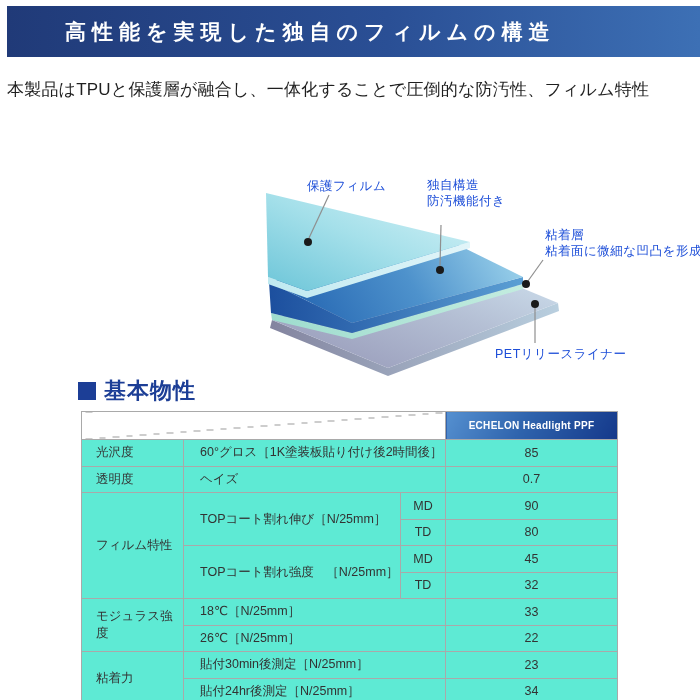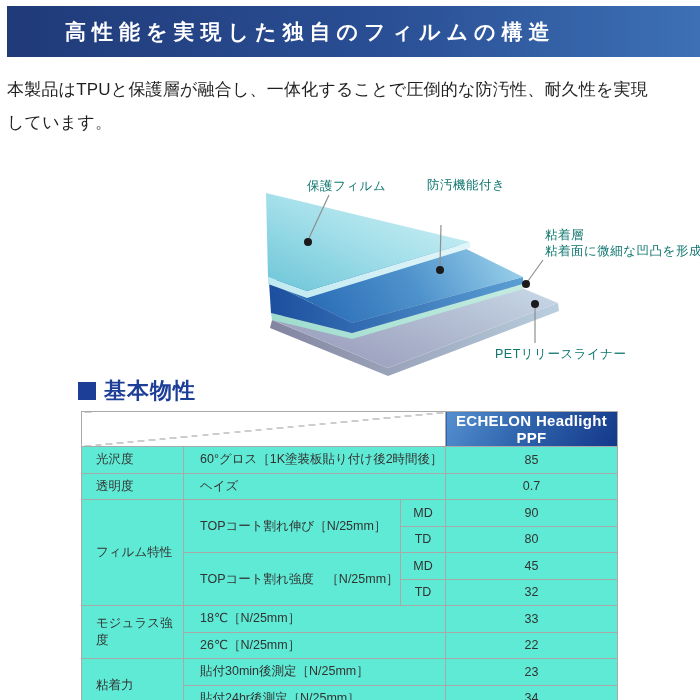--- a/index.html
+++ b/index.html
@@ -24,21 +24,21 @@
   
   .intro{
     position:absolute;left:7px;top:74px;width:686px;
     font-size:17px;line-height:32.5px;color:#1f1f1f;letter-spacing:0.2px;
   }
   .intro div{white-space:nowrap;}
   
   .diagram{position:absolute;left:195px;top:165px;width:510px;height:225px;}
   .diagram svg{position:absolute;left:0;top:0;}
   .dlabel{
-    position:absolute;font-size:12.5px;line-height:16px;color:#0f766e;
+    position:absolute;font-size:12.5px;line-height:16px;color:#1d4ed8;
     white-space:nowrap;letter-spacing:0.5px;
   }
   
   .section-header{
     position:absolute;left:78px;top:376px;
     display:flex;align-items:center;gap:8px;
   }
   .section-square{width:18px;height:18px;background:#1c3e96;}
   .section-title{
     font-size:22px;font-weight:bold;color:#1c3e96;letter-spacing:1px;
@@ -56,38 +56,37 @@
     background:#5eead4;
   }
   .props tr.hdr td{height:27px;}
   .props td.diag{
     background:
       linear-gradient(to bottom right,
         transparent 49.55%, #9a9a9a 49.55%, #9a9a9a 50.45%, transparent 50.45%);
   }
   .props td.phead{
     background:linear-gradient(120deg,#5590d0 0%,#2f64ad 45%,#14388a 100%);
-    color:#ffffff;font-weight:bold;font-size:15px;text-align:center;
+    color:#ffffff;font-weight:bold;font-size:10px;text-align:center;
     letter-spacing:0.3px;
   }
   .props td.cat{padding-left:14px;}
   .props td.spec{padding-left:16px;}
   .props td.sub{text-align:center;}
   .props td.val{text-align:center;}
 </style>
 </head>
 <body>
 
 <div class="banner">
   <div class="banner-title">高性能を実現した独自のフィルムの構造</div>
 </div>
 
 <div class="intro">
-  <div>本製品はTPUと保護層が融合し、一体化することで圧倒的な防汚性、耐久性を実現</div>
-  <div>しています。</div>
+  <div>本製品はTPUと保護層が融合し、一体化することで圧倒的な防汚性、フィルム特性</div>
 </div>
 
 <div class="diagram">
   <svg width="510" height="225" viewBox="0 0 510 225">
     <defs>
       <linearGradient id="gGrayEdge" x1="0%" y1="0%" x2="100%" y2="0%">
         <stop offset="0%" stop-color="#83849f"></stop>
           <stop offset="100%" stop-color="#b9cfdf"></stop>
       </linearGradient>
       <linearGradient id="gGrayFace" x1="0%" y1="100%" x2="100%" y2="0%">
@@ -140,20 +139,21 @@
       <circle cx="113" cy="77" r="4"></circle>
       <circle cx="245" cy="105" r="4"></circle>
       <circle cx="331" cy="119" r="4"></circle>
       <circle cx="340" cy="139" r="4"></circle>
     </g>
   </svg>
 
   <div class="dlabel" style="left:112px;top:13px;">保護フィルム</div>
 
   <div class="dlabel" style="left:232px;top:12px;">
+    <div>独自構造</div>
     <div>防汚機能付き</div>
   </div>
 
   <div class="dlabel" style="left:350px;top:62px;">
     <div>粘着層</div>
     <div>粘着面に微細な凹凸を形成</div>
   </div>
 
   <div class="dlabel" style="left:300px;top:181px;">PETリリースライナー</div>
 </div>

